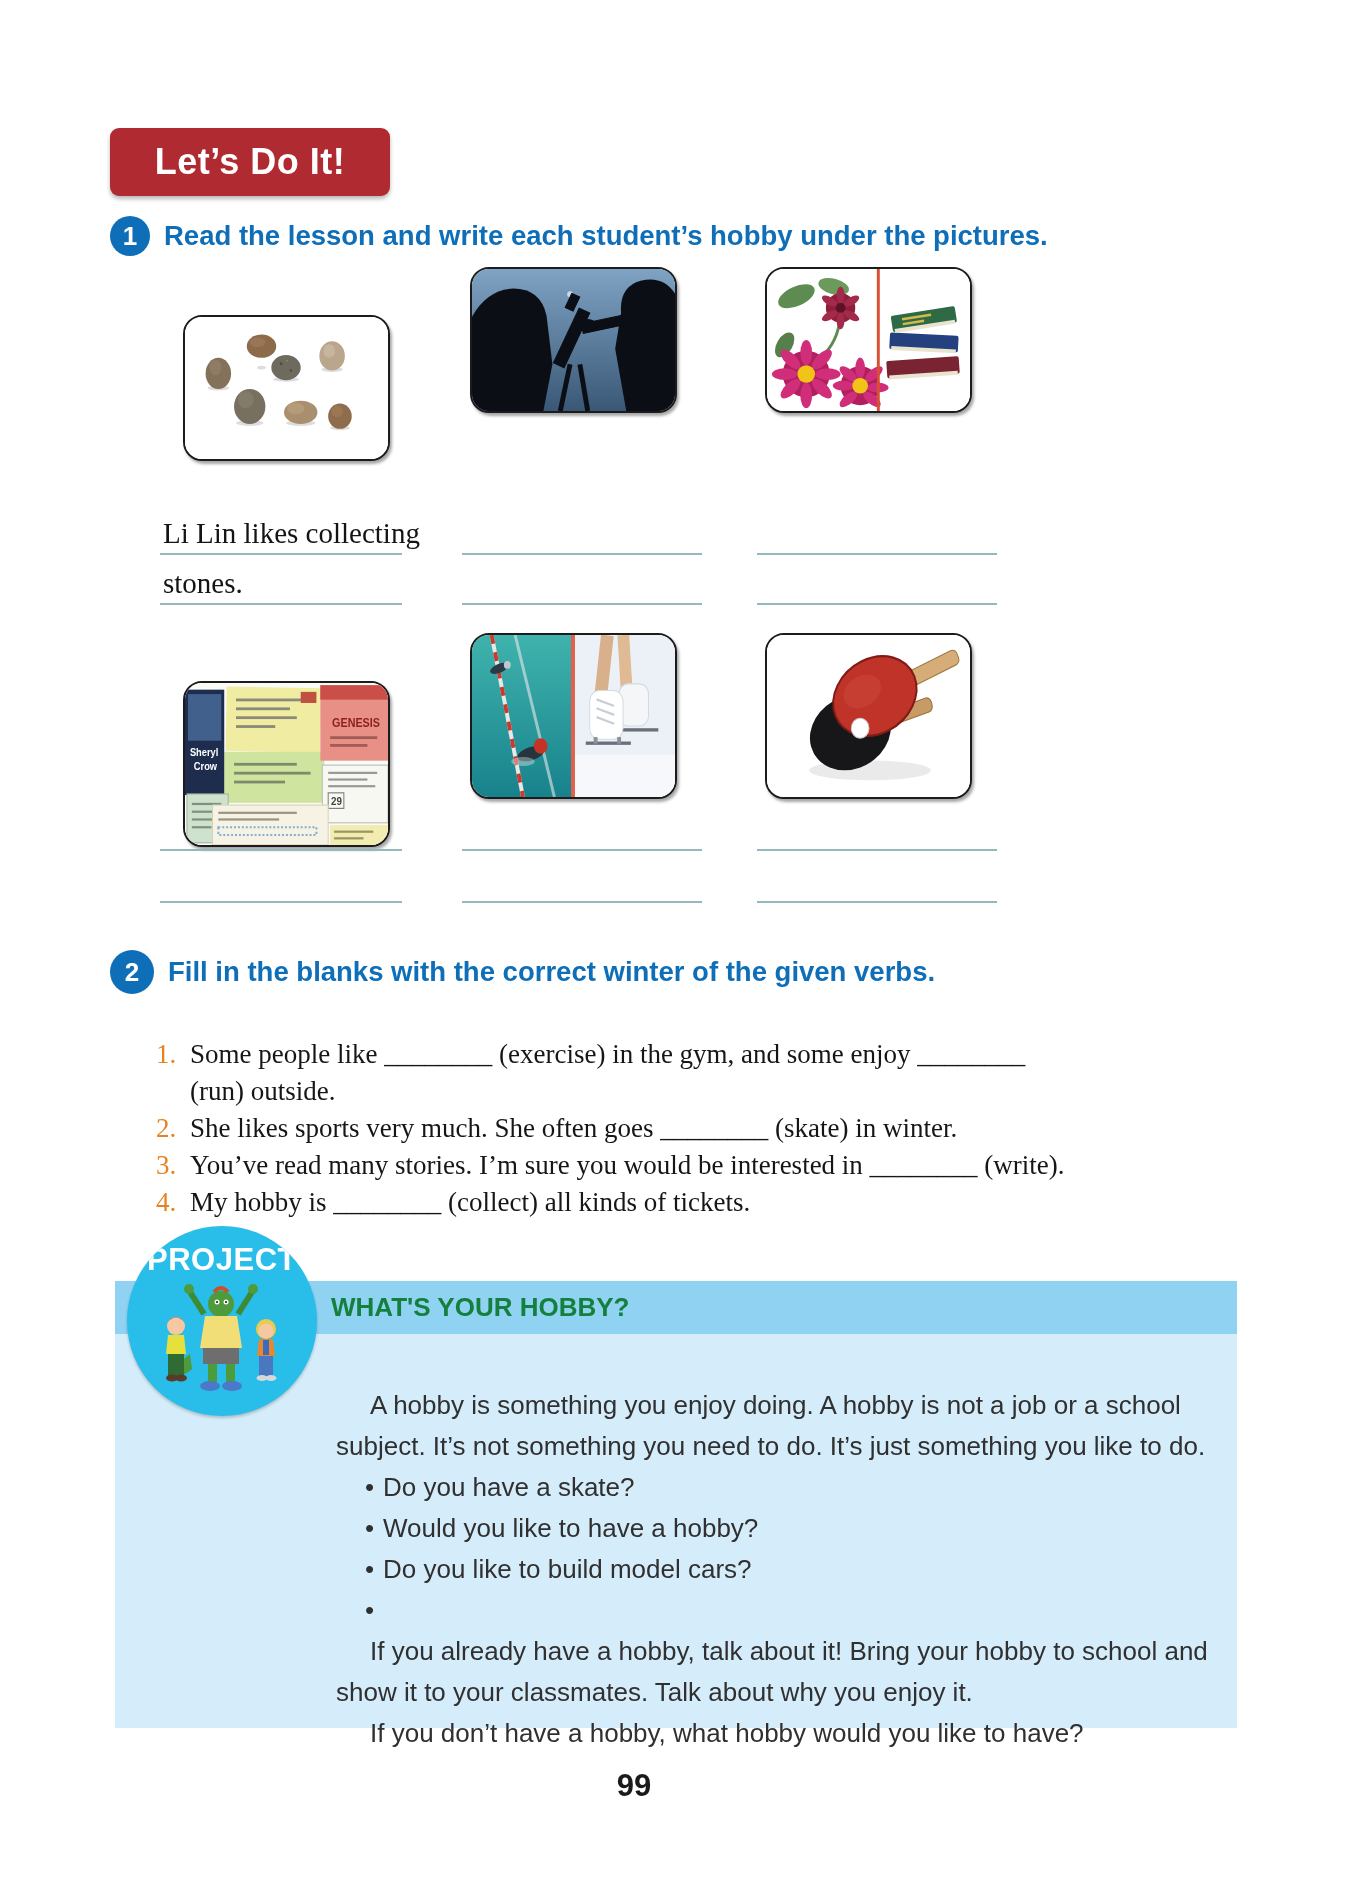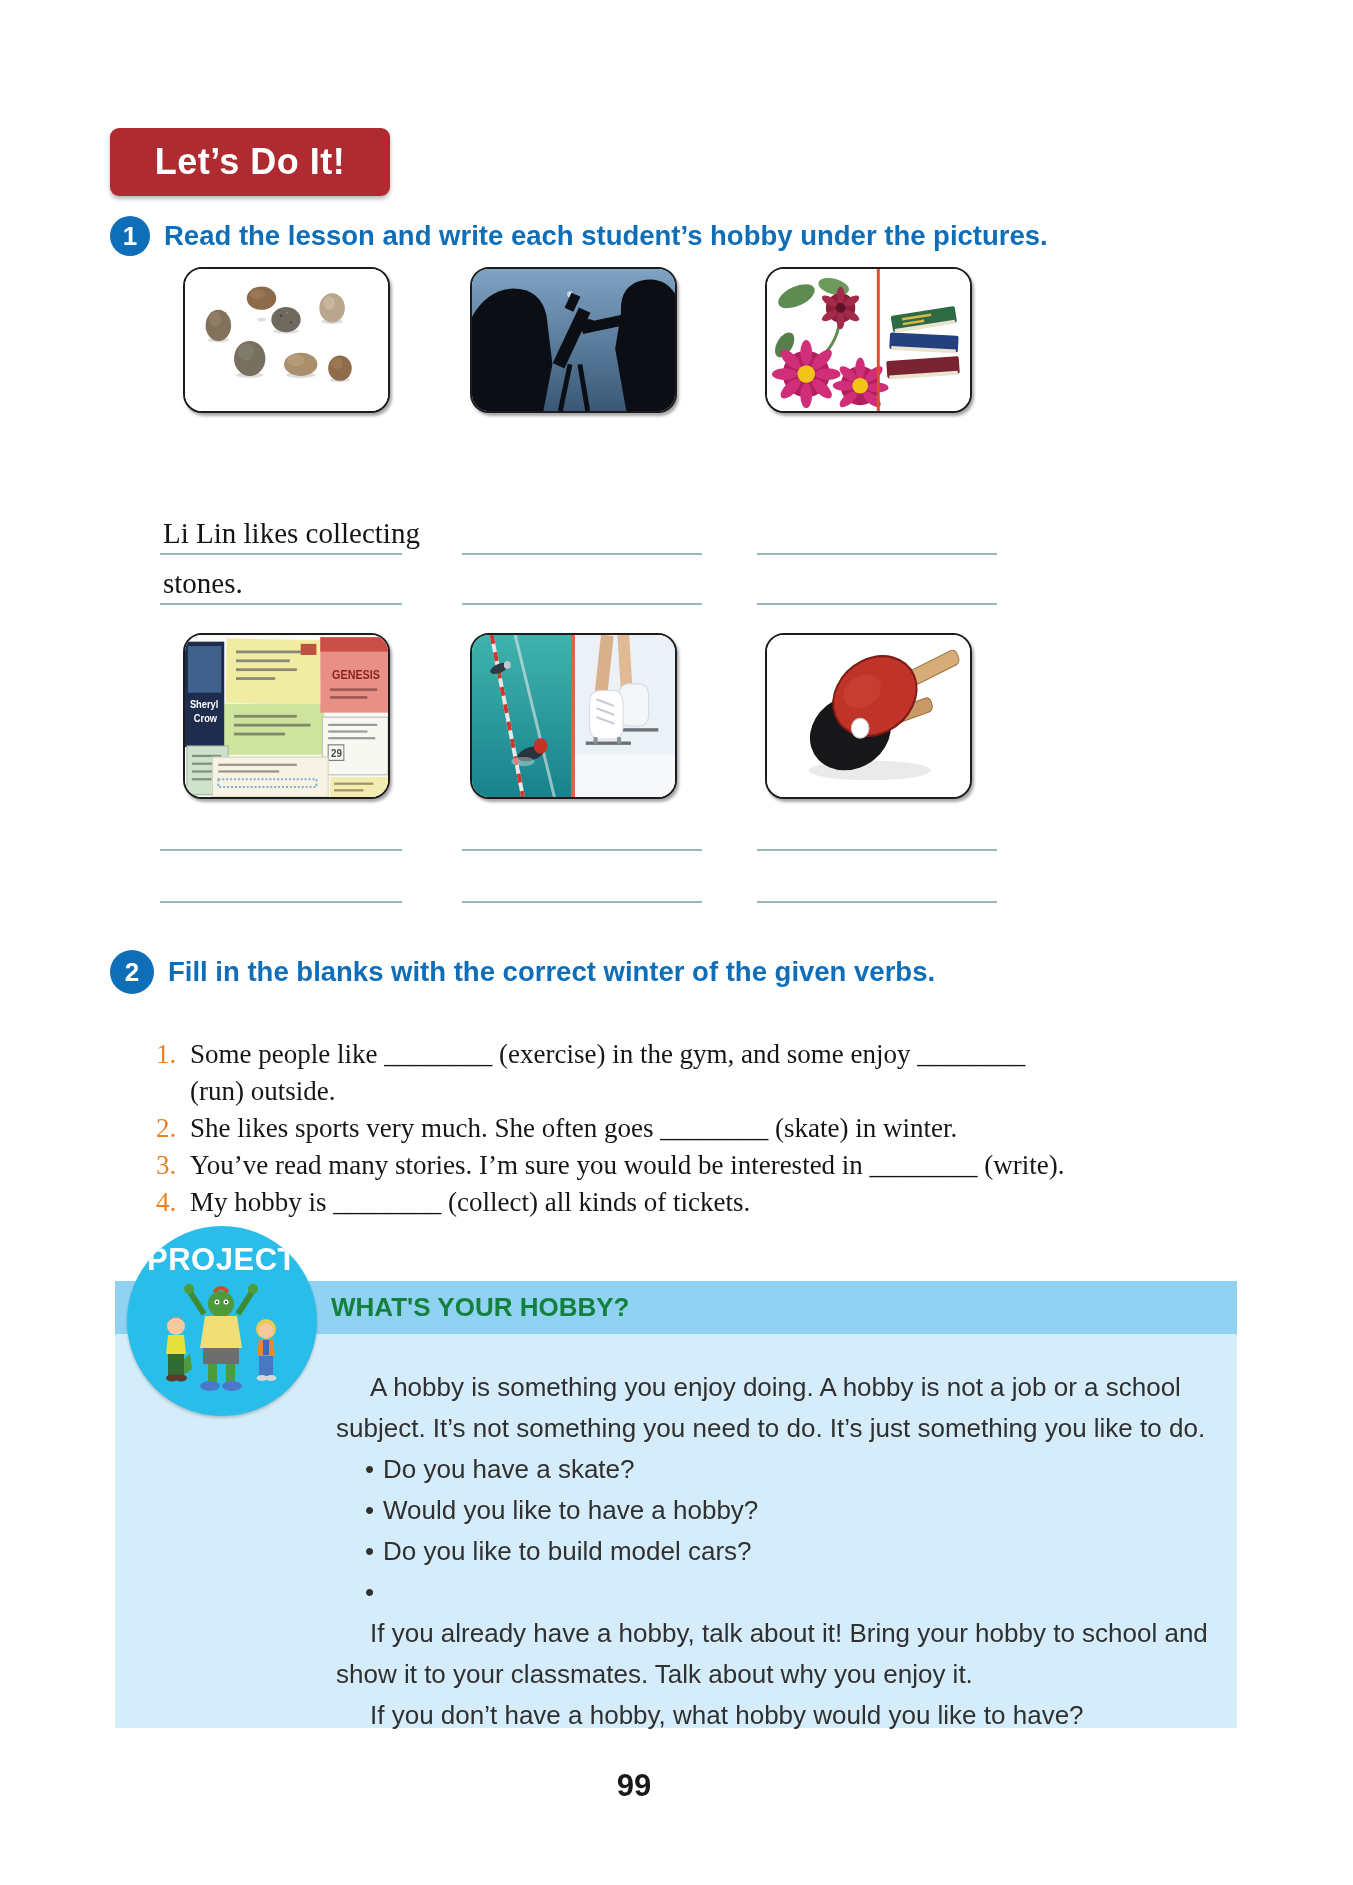--- a/index.html
+++ b/index.html
@@ -19,41 +19,41 @@
                 color:#fff; font-weight:bold; font-size:26px; display:flex;
                 align-items:center; justify-content:center; }
   .ex-instruction { color:#0E6EB8; font-weight:bold; font-size:27.5px; white-space:nowrap; }
 
   
   .photo { position:absolute; width:207px; border:2px solid #1c1c1c; border-radius:19px;
            overflow:hidden; background:#fff; box-shadow:2px 3px 3px rgba(0,0,0,.35); }
   .photo svg { width:100%; height:100%; display:block; }
   .row1 { top:267px; height:146px; }
   .row2 { top:633px; height:166px; }
-  .c1 { left:183px; } .c2 { left:470px; } .c3 { left:765px; }
+  .c1 { left:183px;margin-top:48px; } .c2 { left:470px; } .c3 { left:765px; }
 
   
   .uline { position:absolute; height:2px; background:#93B8BD; }
   .answer-text { position:absolute; font-family:"Liberation Serif", serif;
                  font-size:29px; color:#141414; white-space:nowrap; }
 
   
   .sentences { position:absolute; left:156px; top:1036px; font-family:"Liberation Serif", serif;
                font-size:27px; color:#161616; line-height:37px; }
   .sentence { position:relative; padding-left:34px; }
   .sentence .num { position:absolute; left:0; color:#E8821F; }
   .sentence .sline { white-space:nowrap; }
 
   
   .project-box { position:absolute; left:115px; top:1281px; width:1122px; height:447px;
                  background:#D5ECFA; }
   .project-band { position:absolute; left:0; top:0; width:100%; height:53px; background:#8FD2F2; }
   .project-title { position:absolute; left:216px; top:0; line-height:53px; font-weight:bold;
                    font-size:26px; color:#15803d; }
-  .project-body { position:absolute; left:221px; top:86px; width:878px; font-size:26px;
+  .project-body { position:absolute; left:221px; top:104px; width:878px; font-size:26px;
                   line-height:41px; color:#303030; }
   .indented { text-indent:34px; }
   .bullet { display:flex; padding-left:29px; }
   .bullet .dot { width:18px; color:#303030; }
   .project-badge { position:absolute; left:127px; top:1226px; width:190px; height:190px;
                    border-radius:50%; background:#29BEEA; overflow:hidden;
                    box-shadow:0 2px 3px rgba(0,0,0,.2); }
   .badge-label { text-align:center; color:#fff; font-weight:bold; font-size:31px;
                  margin-top:16px; letter-spacing:.5px; }
   .project-badge svg { display:block; margin:-4px auto 0; }

